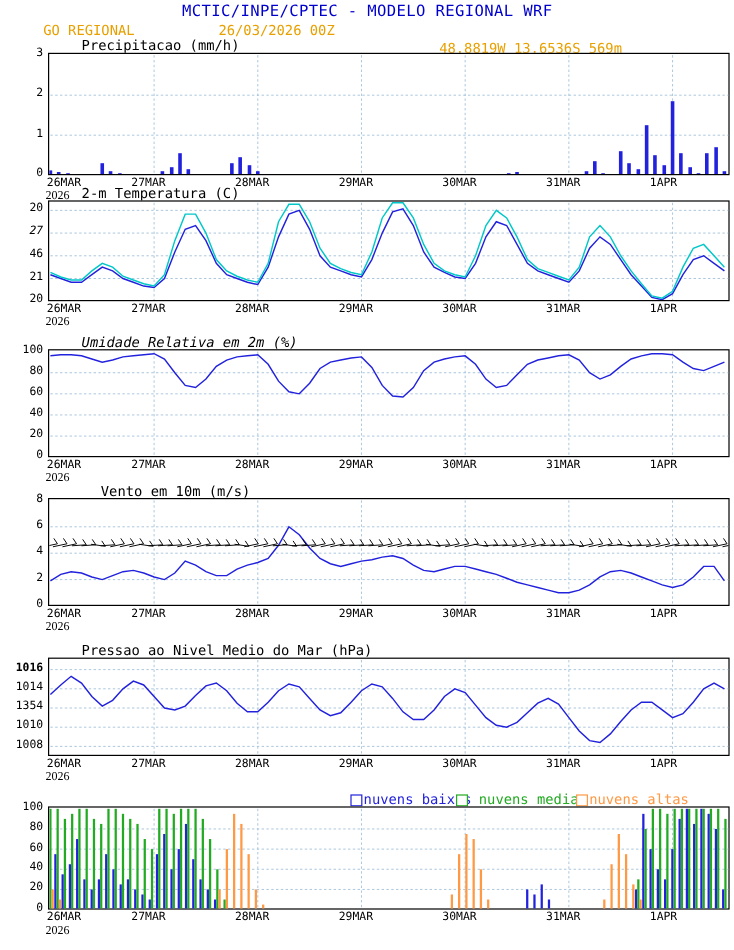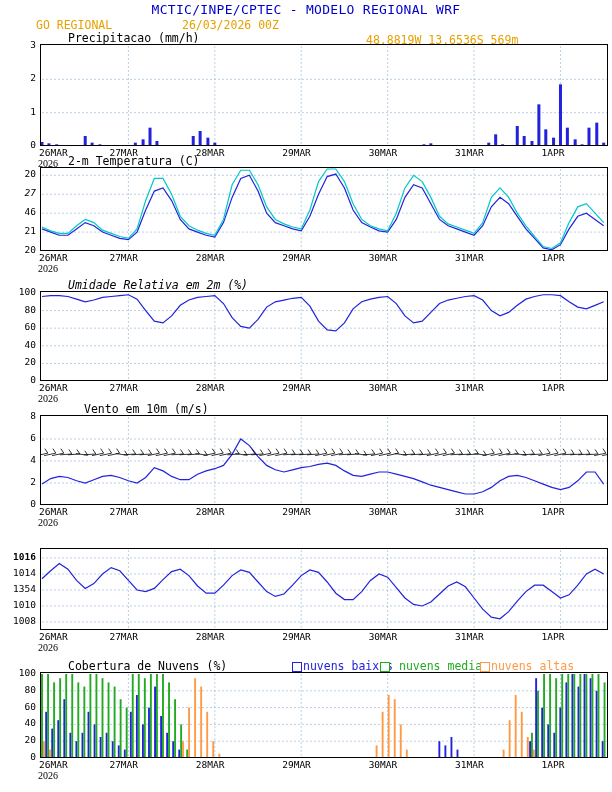--- a/index.html
+++ b/index.html
@@ -323,20 +323,21 @@
         <div class="xtick" style="left: -1px; top: 91px;">26MAR</div>
         <div class="xtick" style="left: 69.4122px; top: 91px;">27MAR</div>
         <div class="xtick" style="left: 155.824px; top: 91px;">28MAR</div>
         <div class="xtick" style="left: 242.237px; top: 91px;">29MAR</div>
         <div class="xtick" style="left: 328.649px; top: 91px;">30MAR</div>
         <div class="xtick" style="left: 415.061px; top: 91px;">31MAR</div>
         <div class="xtick" style="left: 501.473px; top: 91px;">1APR</div>
         <div class="yearlab" style="left: -2px; top: 102px;">2026</div>
       </div>
       <div class="panel" style="top: 548px; width: 568px; height: 82px;">
+        <div class="ptitle" style="left: 28px; top: -13px;">Pressao ao Nivel Medio do Mar (hPa)</div>
         <div class="plotbox" style="width: 568px; height: 82px;">
           <svg width="568" height="82">
             <line x1="87.41221374045801" y1="1" x2="87.41221374045801" y2="81" stroke="#9bbcd8" stroke-width="0.7" stroke-dasharray="2,2"></line>
             <line x1="173.82442748091603" y1="1" x2="173.82442748091603" y2="81" stroke="#9bbcd8" stroke-width="0.7" stroke-dasharray="2,2"></line>
             <line x1="260.23664122137404" y1="1" x2="260.23664122137404" y2="81" stroke="#9bbcd8" stroke-width="0.7" stroke-dasharray="2,2"></line>
             <line x1="346.64885496183206" y1="1" x2="346.64885496183206" y2="81" stroke="#9bbcd8" stroke-width="0.7" stroke-dasharray="2,2"></line>
             <line x1="433.06106870229013" y1="1" x2="433.06106870229013" y2="81" stroke="#9bbcd8" stroke-width="0.7" stroke-dasharray="2,2"></line>
             <line x1="519.4732824427481" y1="1" x2="519.4732824427481" y2="81" stroke="#9bbcd8" stroke-width="0.7" stroke-dasharray="2,2"></line>
             <line x1="1" y1="73" x2="567" y2="73" stroke="#9bbcd8" stroke-width="0.7" stroke-dasharray="2,2"></line>
             <line x1="1" y1="57" x2="567" y2="57" stroke="#9bbcd8" stroke-width="0.7" stroke-dasharray="2,2"></line>
@@ -354,21 +355,20 @@
         <div class="xtick" style="left: -1px; top: 83px;">26MAR</div>
         <div class="xtick" style="left: 69.4122px; top: 83px;">27MAR</div>
         <div class="xtick" style="left: 155.824px; top: 83px;">28MAR</div>
         <div class="xtick" style="left: 242.237px; top: 83px;">29MAR</div>
         <div class="xtick" style="left: 328.649px; top: 83px;">30MAR</div>
         <div class="xtick" style="left: 415.061px; top: 83px;">31MAR</div>
         <div class="xtick" style="left: 501.473px; top: 83px;">1APR</div>
         <div class="yearlab" style="left: -2px; top: 94px;">2026</div>
       </div>
       <div class="panel" style="top: 672px; width: 568px; height: 86px;">
-        <div class="ptitle" style="left: 28px; top: -13px;">Cobertura de Nuvens (%)</div>
         <div style="position: absolute; width: 8px; height: 8px; border: 1px solid rgb(34, 34, 221); background: rgb(255, 255, 255); left: 252px; top: -10px;"></div>
         <div class="ptitle" style="color: rgb(34, 34, 221); left: 263px; top: -13px;">nuvens baixas</div>
         <div style="position: absolute; width: 8px; height: 8px; border: 1px solid rgb(34, 170, 34); background: rgb(255, 255, 255); left: 340px; top: -10px;"></div>
         <div class="ptitle" style="color: rgb(34, 170, 34); left: 359px; top: -13px;">nuvens medias</div>
         <div style="position: absolute; width: 8px; height: 8px; border: 1px solid rgb(255, 153, 68); background: rgb(255, 255, 255); left: 440px; top: -10px;"></div>
         <div class="ptitle" style="color: rgb(255, 153, 68); left: 451px; top: -13px; text-align: right;">nuvens altas</div>
         <div class="plotbox" style="width: 568px; height: 86px;">
           <svg width="568" height="86">
             <line x1="87.41221374045801" y1="1" x2="87.41221374045801" y2="85" stroke="#9bbcd8" stroke-width="0.7" stroke-dasharray="2,2"></line>
             <line x1="173.82442748091603" y1="1" x2="173.82442748091603" y2="85" stroke="#9bbcd8" stroke-width="0.7" stroke-dasharray="2,2"></line>

